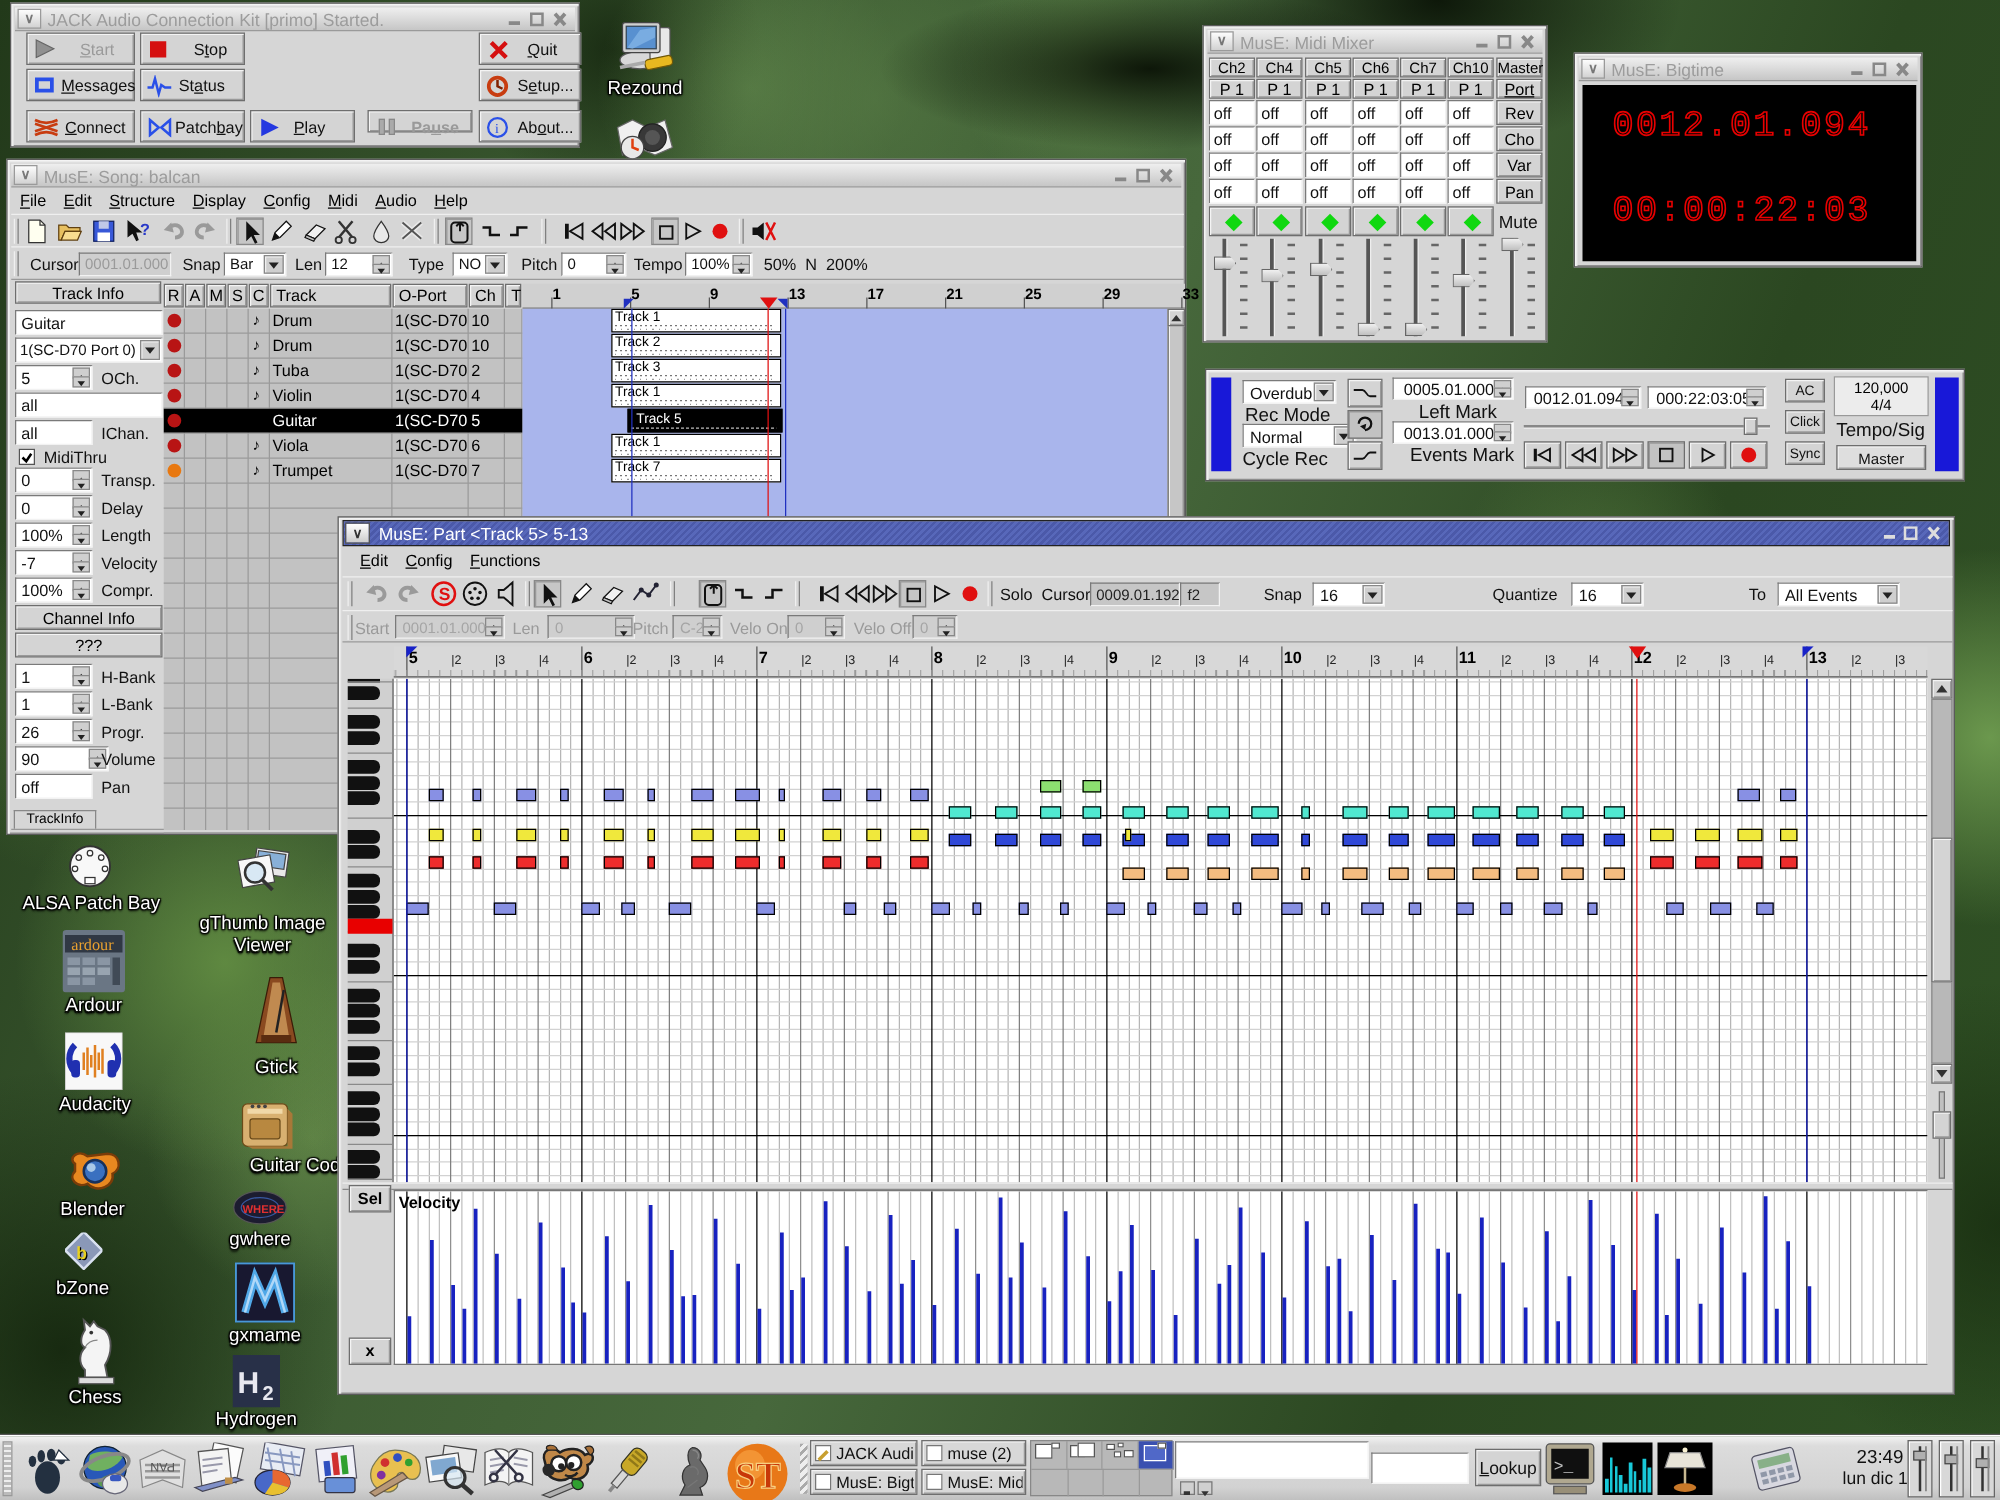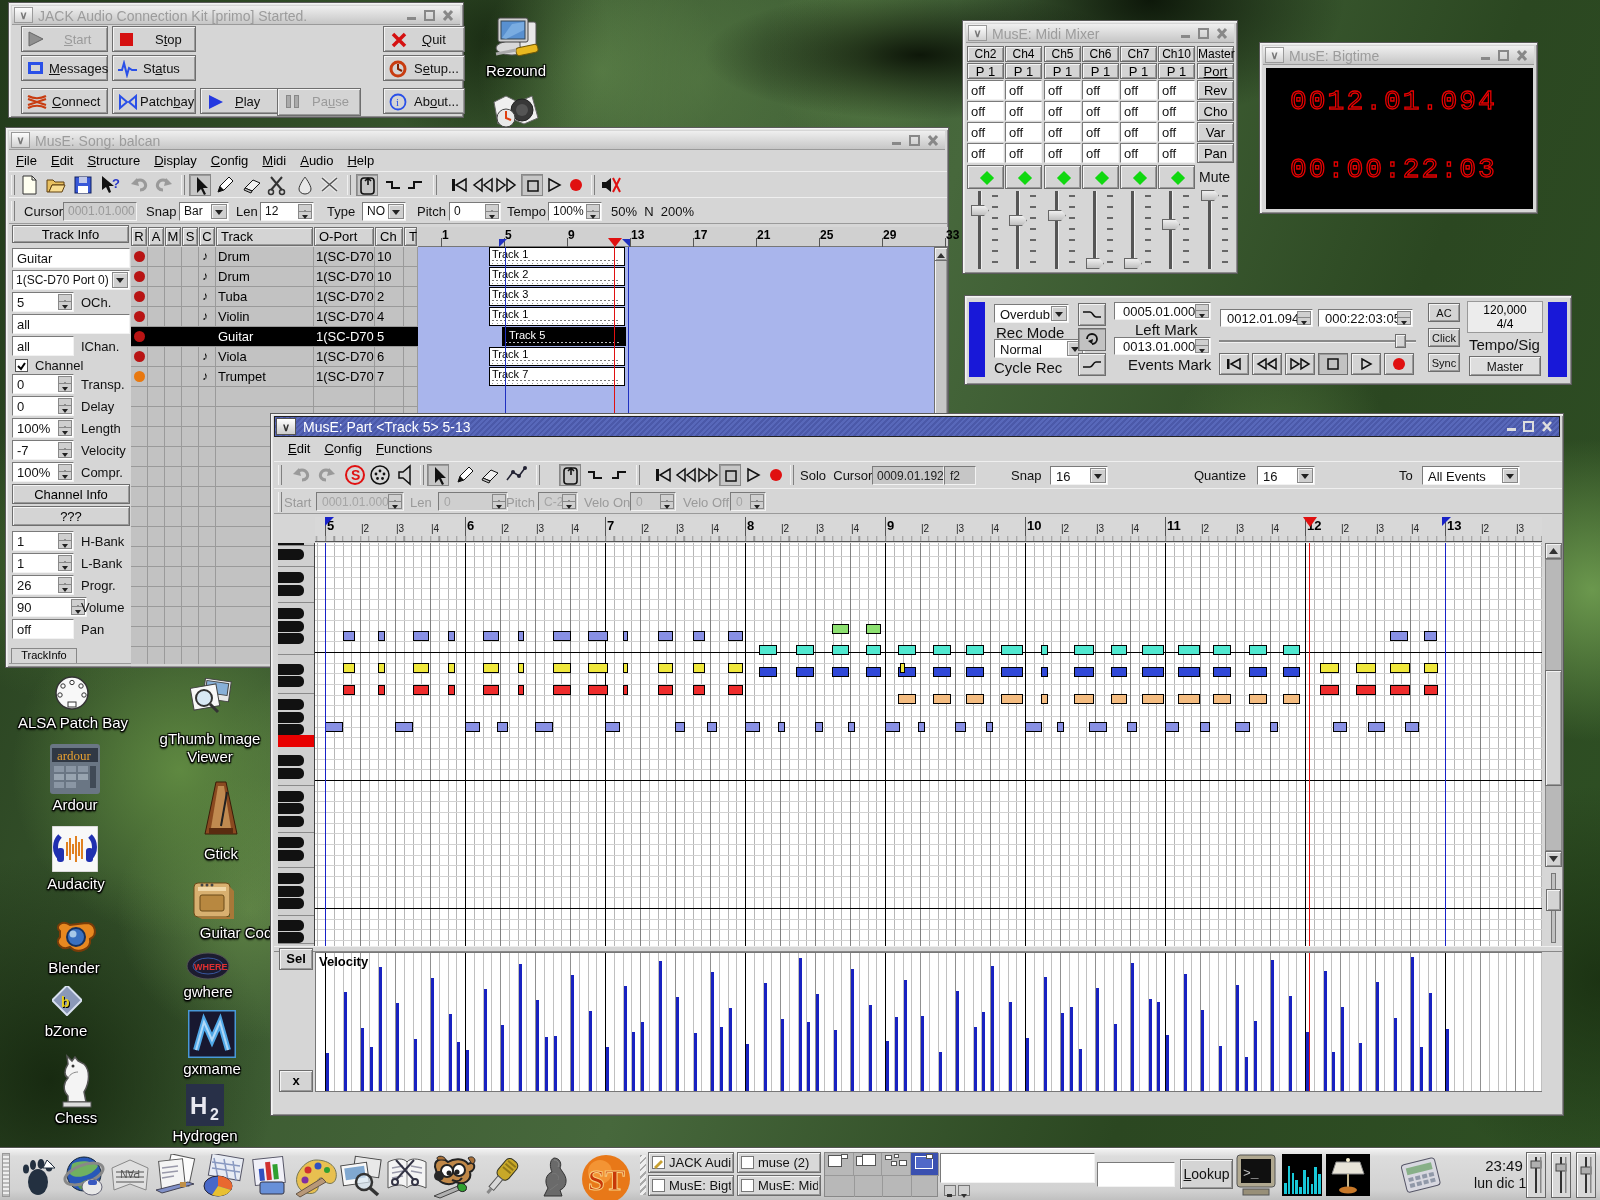--- a/index.html
+++ b/index.html
@@ -294,21 +294,21 @@
       <div class="sunk" style="left: 3px; top: 24px; width: 118px; height: 20px; padding: 2px 0px 0px 4px; font-size: 13px;">Guitar</div>
       <div class="sunk cmb" style="left: 3px; top: 46px; width: 118px; height: 20px; padding: 2px 0px 0px 3px; font-size: 12px;">1(SC-D70 Port 0)<div class="arr"></div></div>
       <div class="sunk spin" style="left: 3px; top: 68px; width: 62px; height: 20px; padding: 2px 0px 0px 4px; font-size: 13px;">5<div class="up"></div><div class="dn"></div></div>
       <div class="lbl" style="left: 72px; top: 71px;">OCh.</div>
       <div class="sunk" style="left: 3px; top: 90px; width: 118px; height: 20px; padding: 2px 0px 0px 4px; font-size: 13px;">all</div>
       <div class="sunk" style="left: 3px; top: 112px; width: 62px; height: 20px; padding: 2px 0px 0px 4px; font-size: 13px;">all</div>
       <div class="lbl" style="left: 72px; top: 115px;">IChan.</div>
       <div class="ab" style="left: 6px; top: 135px; width: 13px; height: 13px; background: rgb(255, 255, 255); border: 1px solid rgb(85, 85, 85);"><svg width="11" height="11">
           <path d="M2 5 L5 8 L9 2" stroke="#000" stroke-width="2" fill="none"></path>
         </svg></div>
-      <div class="lbl" style="left: 26px; top: 134px;">Channel</div>
+      <div class="lbl" style="left: 26px; top: 134px;">MidiThru</div>
       <div class="sunk spin" style="left: 3px; top: 150px; width: 62px; height: 20px; padding: 2px 0px 0px 4px; font-size: 13px;">0<div class="up"></div><div class="dn"></div></div>
       <div class="lbl" style="left: 72px; top: 153px;">Transp.</div>
       <div class="sunk spin" style="left: 3px; top: 172px; width: 62px; height: 20px; padding: 2px 0px 0px 4px; font-size: 13px;">0<div class="up"></div><div class="dn"></div></div>
       <div class="lbl" style="left: 72px; top: 175px;">Delay</div>
       <div class="sunk spin" style="left: 3px; top: 194px; width: 62px; height: 20px; padding: 2px 0px 0px 4px; font-size: 13px;">100%<div class="up"></div><div class="dn"></div></div>
       <div class="lbl" style="left: 72px; top: 197px;">Length</div>
       <div class="sunk spin" style="left: 3px; top: 216px; width: 62px; height: 20px; padding: 2px 0px 0px 4px; font-size: 13px;">-7<div class="up"></div><div class="dn"></div></div>
       <div class="lbl" style="left: 72px; top: 219px;">Velocity</div>
       <div class="sunk spin" style="left: 3px; top: 238px; width: 62px; height: 20px; padding: 2px 0px 0px 4px; font-size: 13px;">100%<div class="up"></div><div class="dn"></div></div>
       <div class="lbl" style="left: 72px; top: 241px;">Compr.</div>
@@ -513,21 +513,21 @@
         <path d="M2 2 L9 8 L2 14 Z M18 2 L11 8 L18 14 Z" fill="none" stroke="#2a50e8" stroke-width="2"></path>
       </svg>
       <span style="position:absolute;left:27px;top:5px;">Patch<u>b</u>ay</span>
     </div>
  <div class="btn" style="left:191px;top:85px;width:84px;height:26px;">
       <svg width="18" height="16" style="position:absolute;left:6px;top:5px">
         <path d="M2 1 L16 8 L2 15 Z" fill="#2438e0"></path>
       </svg>
       <span style="position:absolute;left:34px;top:5px;"><u>P</u>lay</span>
     </div>
- <div class="btn" style="left:268px;top:85px;width:84px;height:28px;">
+ <div class="btn" style="left:285px;top:85px;width:84px;height:18px;font-weight:bold;">
       <div style="position:absolute;left:8px;top:6px;width:5px;height:13px;background:#aaa;border:1px solid #888;"></div>
       <div style="position:absolute;left:16px;top:6px;width:5px;height:13px;background:#aaa;border:1px solid #888;"></div>
       <span style="position:absolute;left:34px;top:5px;color:#9a9a9a;">Pa<u>u</u>se</span>
     </div>
  <div class="btn" style="left:374px;top:23px;width:82px;height:26px;">
       <svg width="18" height="16" style="position:absolute;left:6px;top:5px">
         <path d="M3 2 L15 14 M15 2 L3 14" stroke="#d51010" stroke-width="3.5"></path>
       </svg>
       <span style="position:absolute;left:38px;top:5px;"><u>Q</u>uit</span>
     </div>

